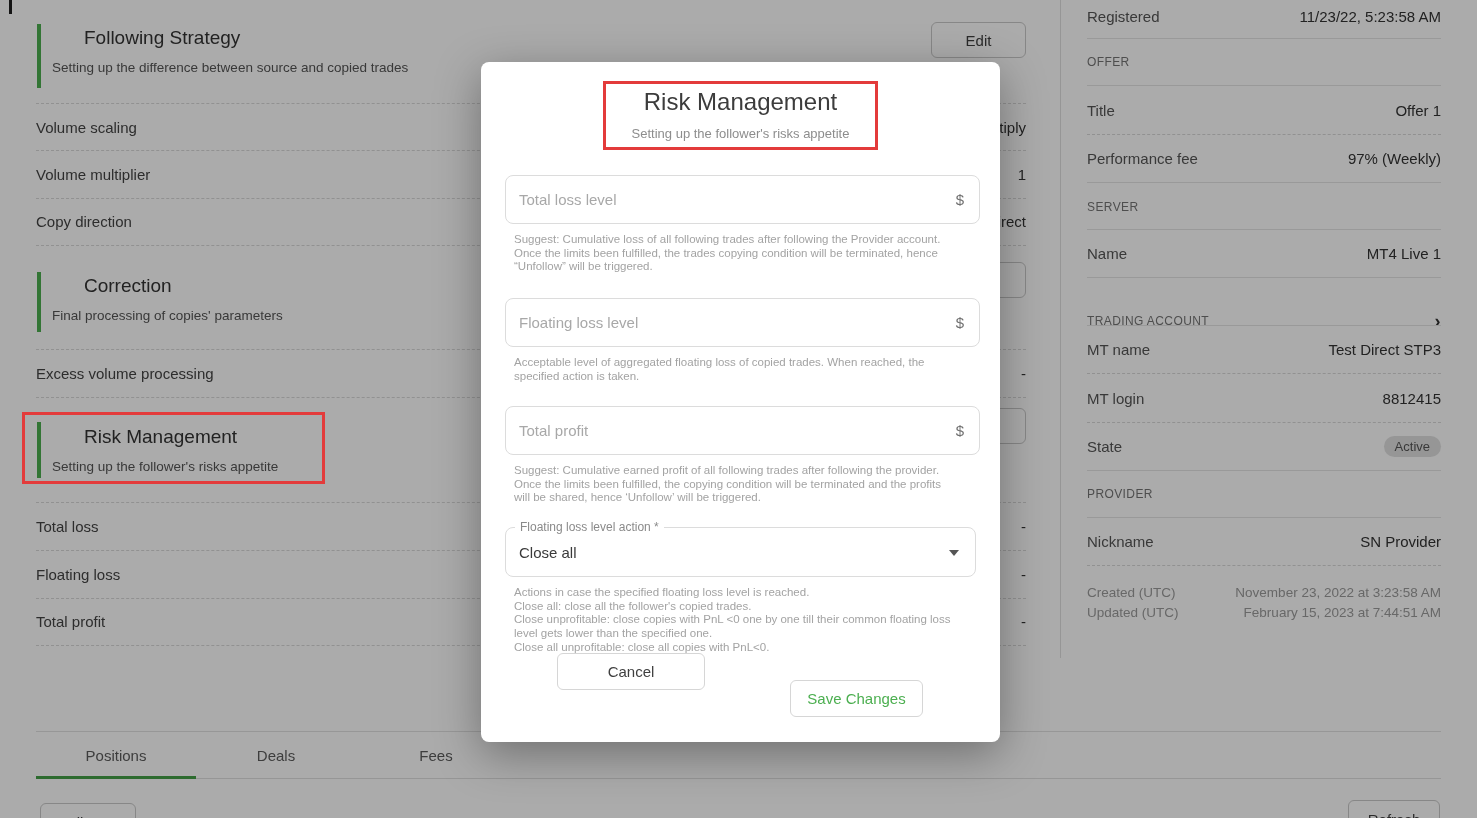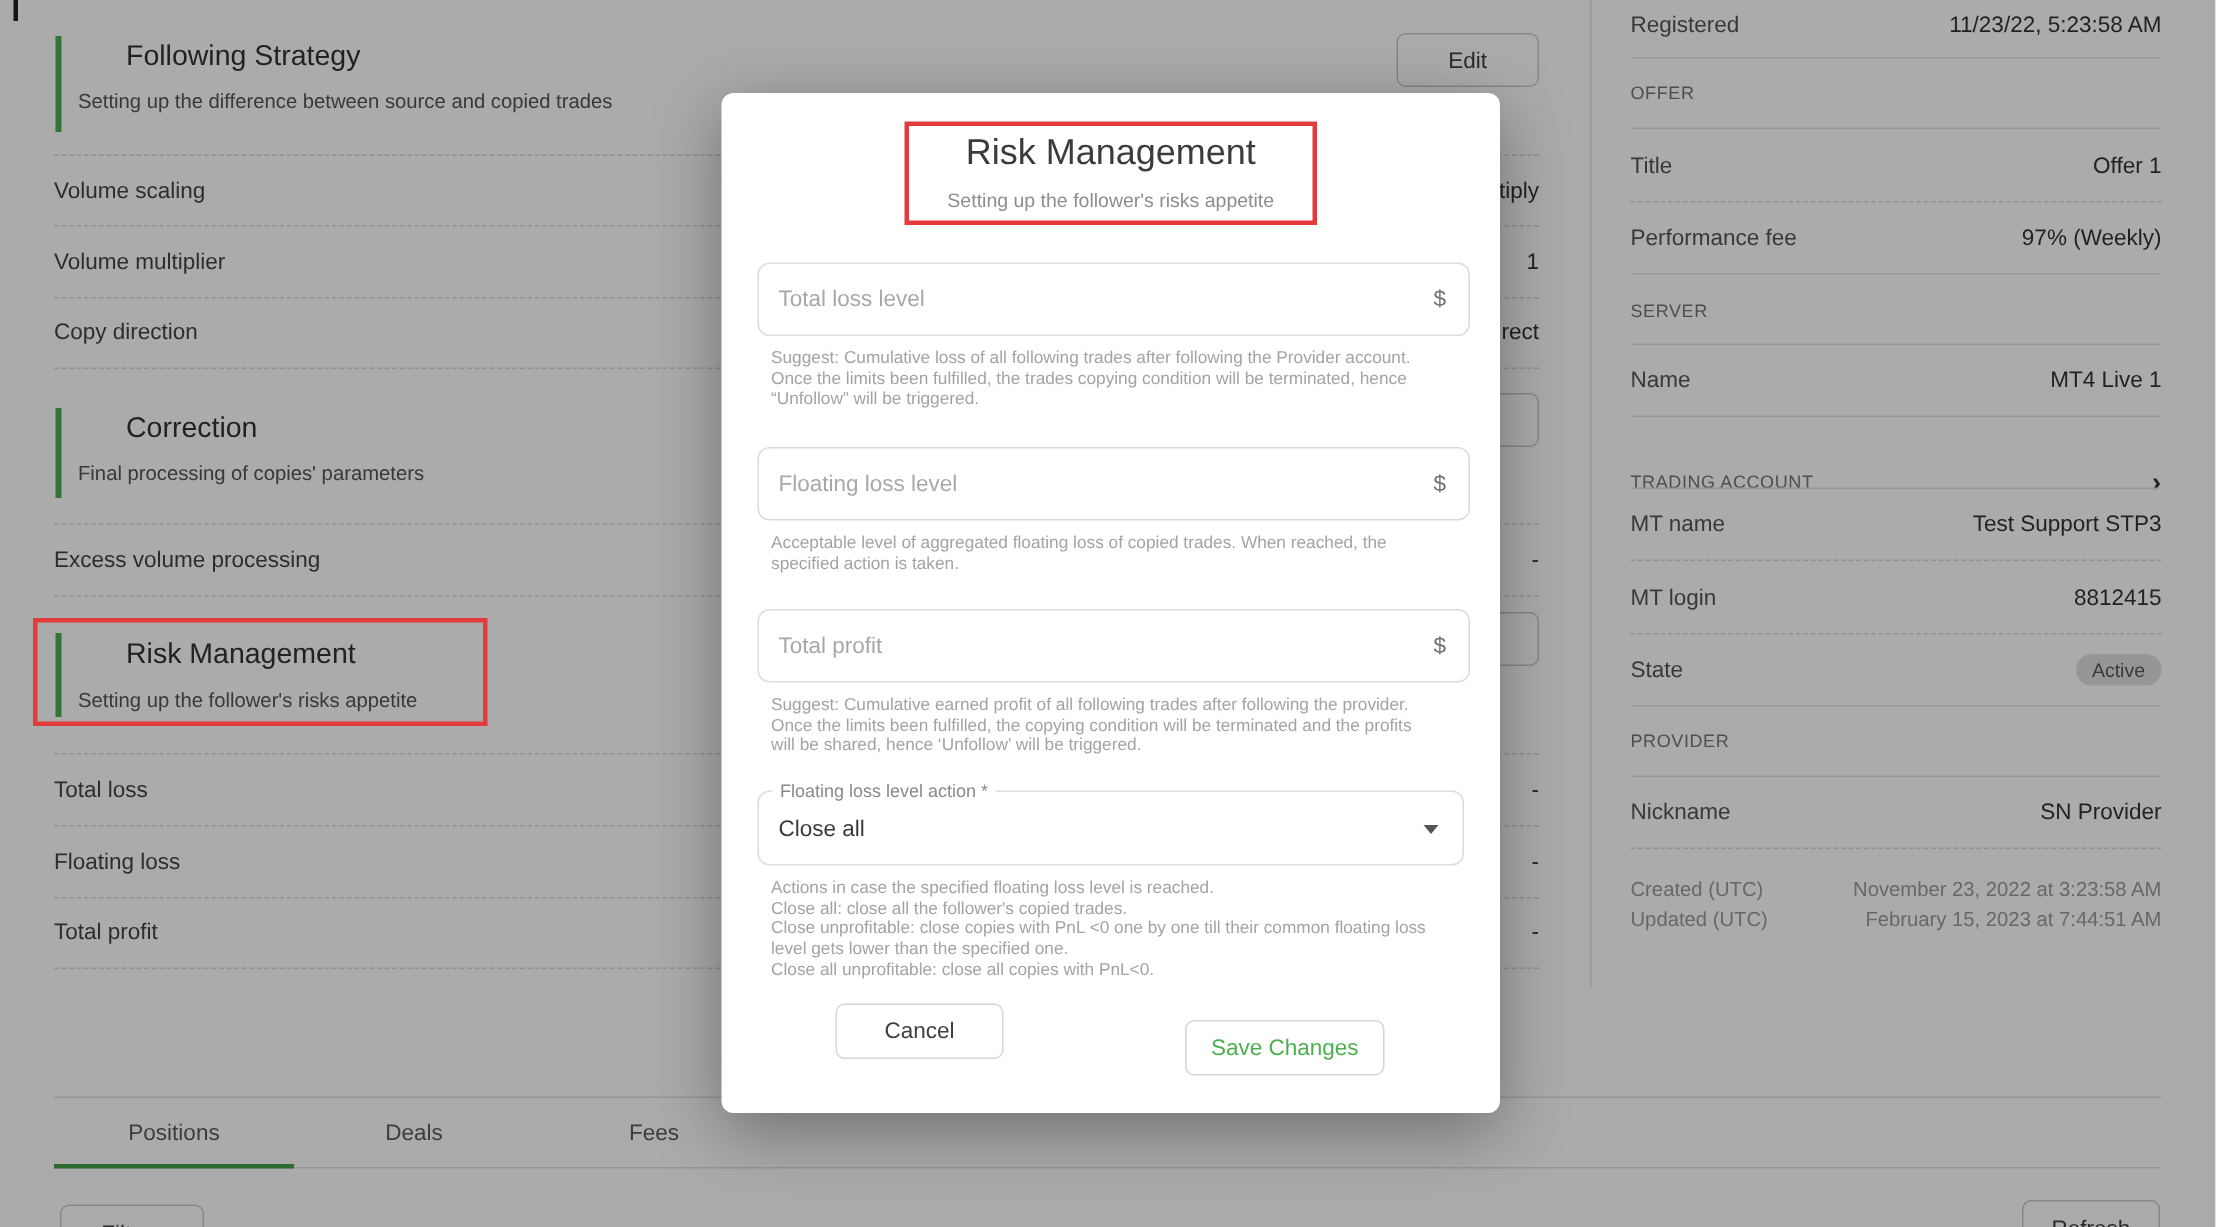--- a/index.html
+++ b/index.html
@@ -57,21 +57,21 @@
   .m-input .suffix{color:#6f6f6f;font-size:15px;padding-right:15px;}
   .m-help{left:33px;width:432px;font-size:11.5px;color:#a3a3a3;line-height:13.7px;}
   .m-select{box-sizing:border-box;left:24px;width:471px;height:50px;border:1px solid #dcdcdc;
             border-radius:8px;background:#fff;cursor:pointer;}
   .m-select .flabel{position:absolute;top:-8px;left:9px;background:#fff;padding:0 5px;
                     font-size:12px;color:#8a8a8a;}
   .m-select .value{position:absolute;left:13px;top:16px;font-size:15px;color:#3a3a3a;}
   .m-select .caret{position:absolute;right:16px;top:22px;width:0;height:0;
                    border-left:5px solid transparent;border-right:5px solid transparent;
                    border-top:6px solid #555;}
-  .m-btn-cancel{left:76px;top:607px;width:112px;height:37px;border-color:#d6d6d6;text-align:center;}
+  .m-btn-cancel{left:76px;top:591px;width:148px;height:37px;border-color:#d6d6d6;text-align:center;}
   .m-btn-save{left:309px;top:618px;width:133px;height:37px;border-color:#d6d6d6;color:#4caf50;}
 
   .edge-tick{left:9px;top:0;width:3px;height:14px;background:#1f1f1f;}
 </style>
 </head>
 <body>
 
 <div class="page">
 
   <div class="abs edge-tick"></div>
@@ -186,21 +186,21 @@
   <div class="abs sb-solid" style="top:277px;"></div>
 
   <div class="abs sb-header" style="top:292px;height:18px;margin-top:20px;">
     <span>TRADING ACCOUNT</span>
     <span class="chev">›</span>
   </div>
   <div class="abs sb-solid" style="top:325px;"></div>
 
   <div class="abs sb-row" style="top:337px;">
     <span class="lbl">MT name</span>
-    <span class="val">Test Support STP3</span>
+    <span class="val">Test Direct STP3</span>
   </div>
   <div class="abs sb-dash" style="top:373px;"></div>
 
   <div class="abs sb-row" style="top:386px;">
     <span class="lbl">MT login</span>
     <span class="val">8812415</span>
   </div>
   <div class="abs sb-dash" style="top:422px;"></div>
 
   <div class="abs sb-row" style="top:434px;">

